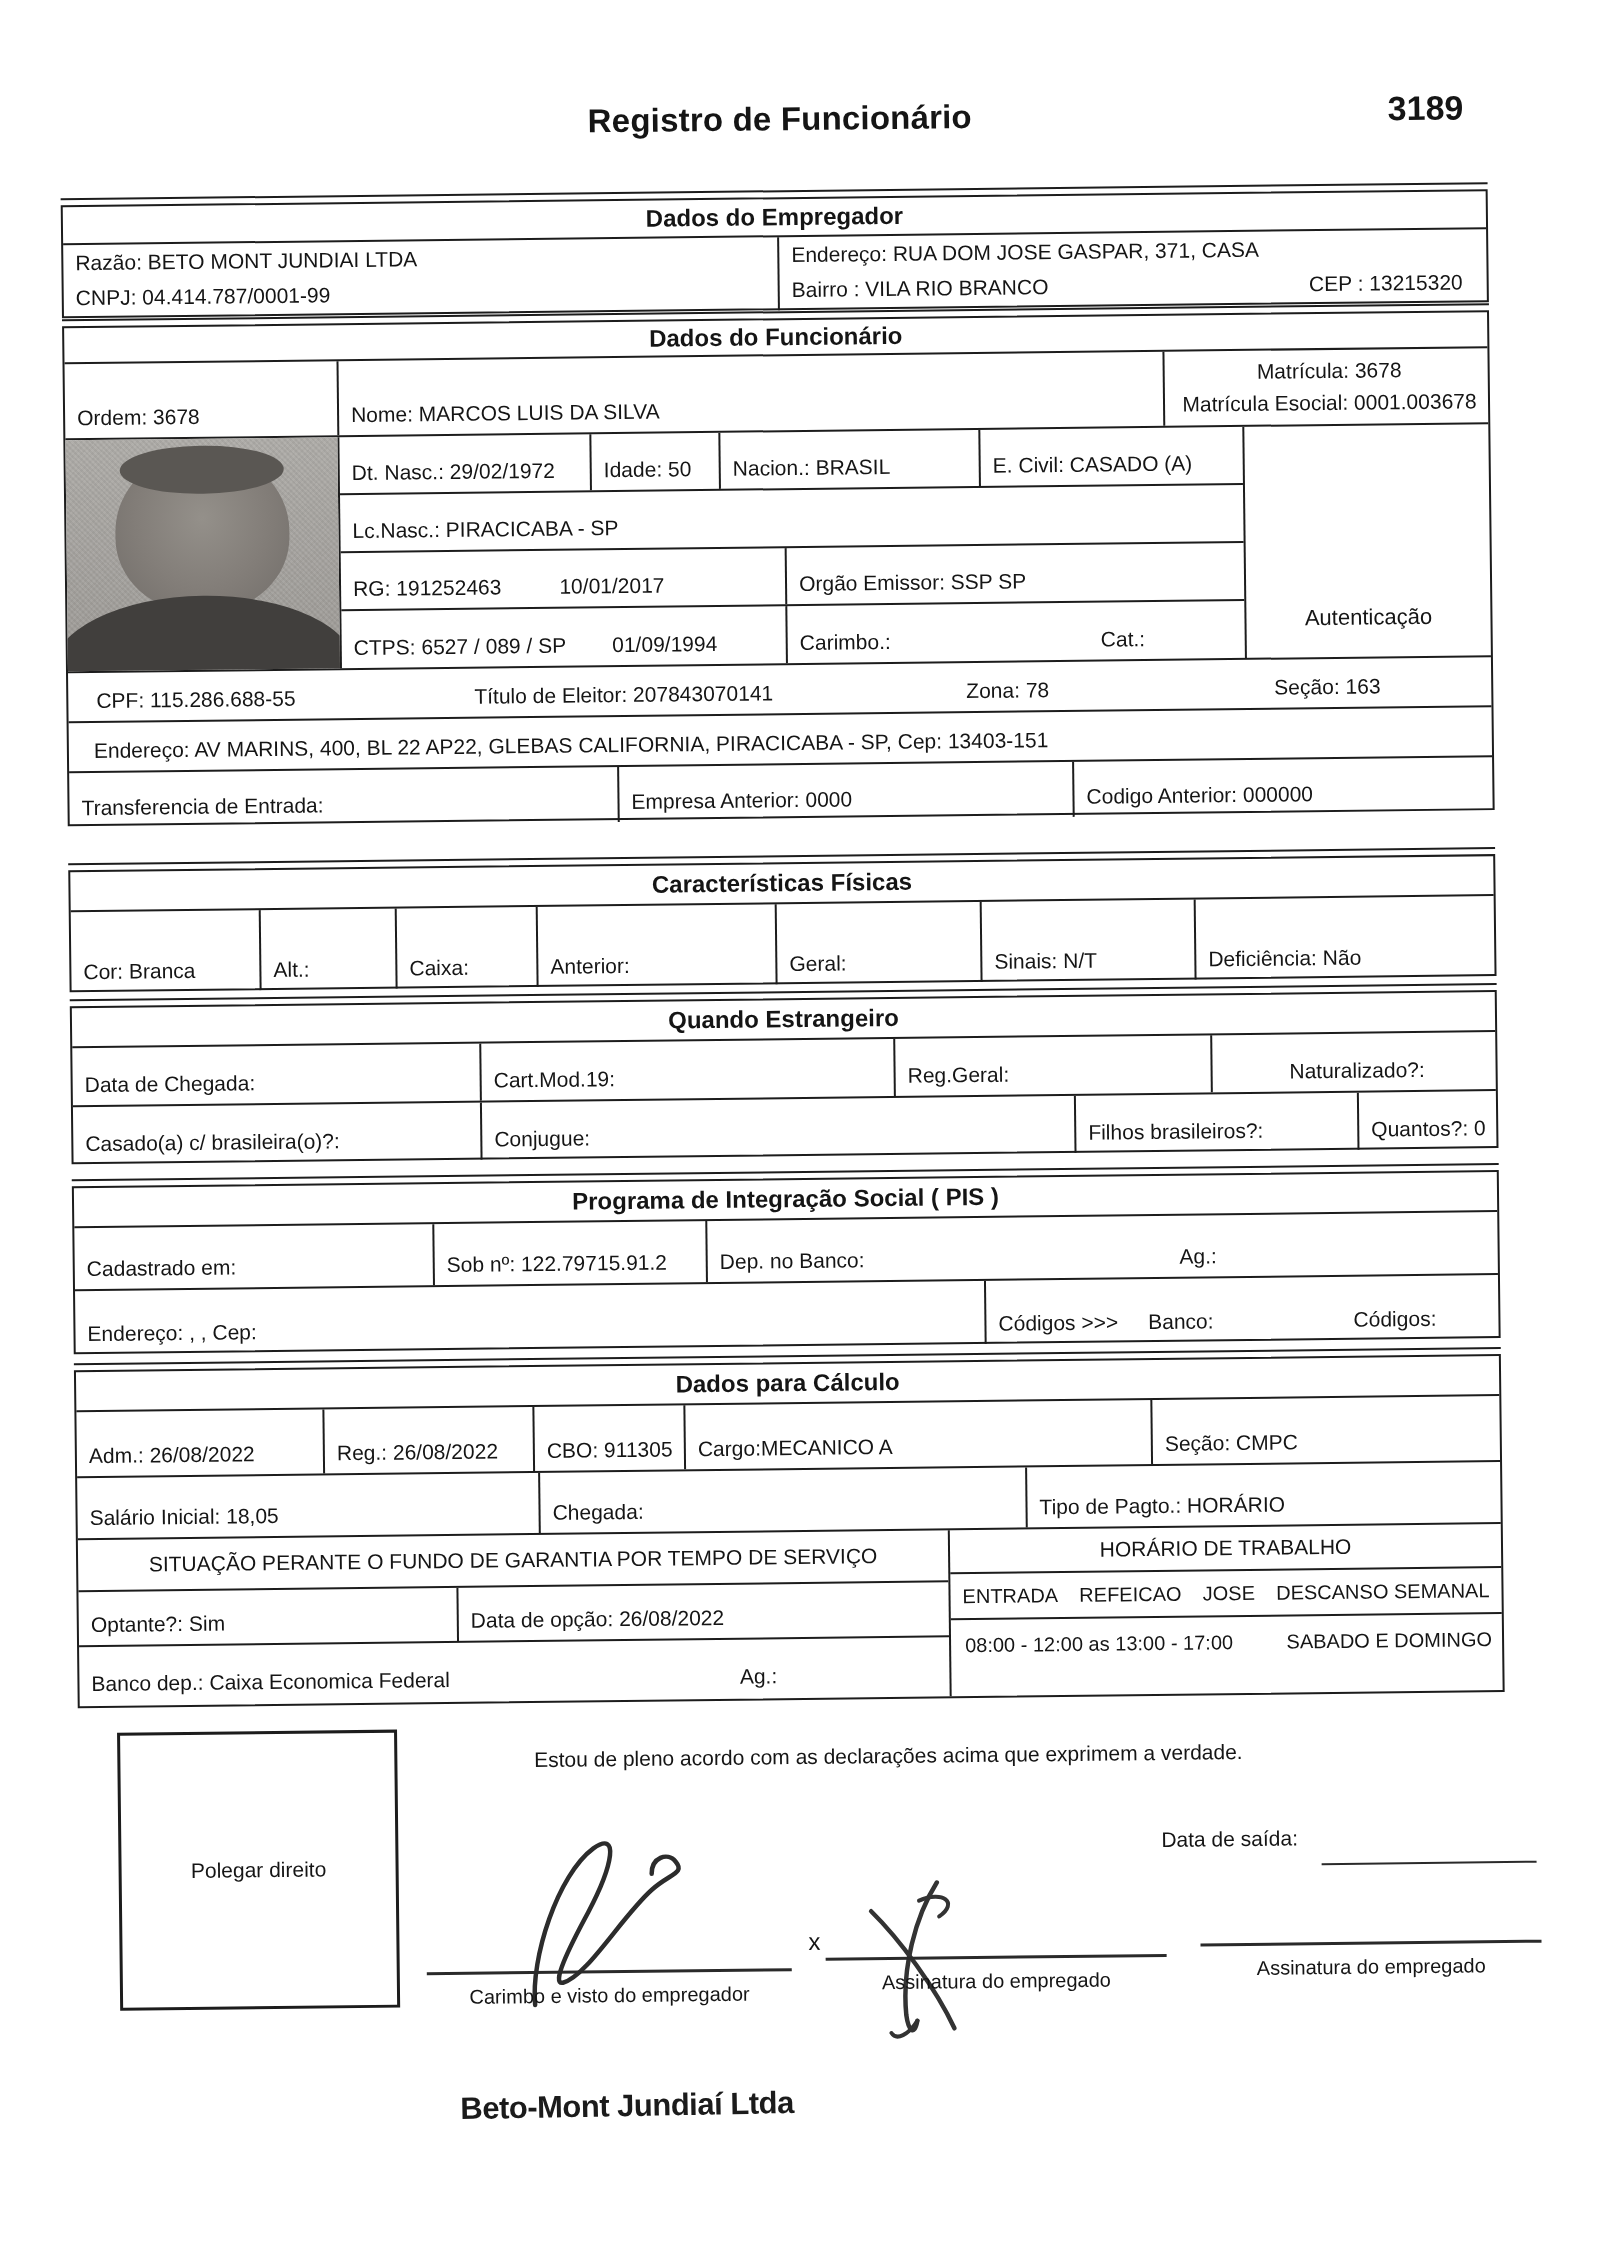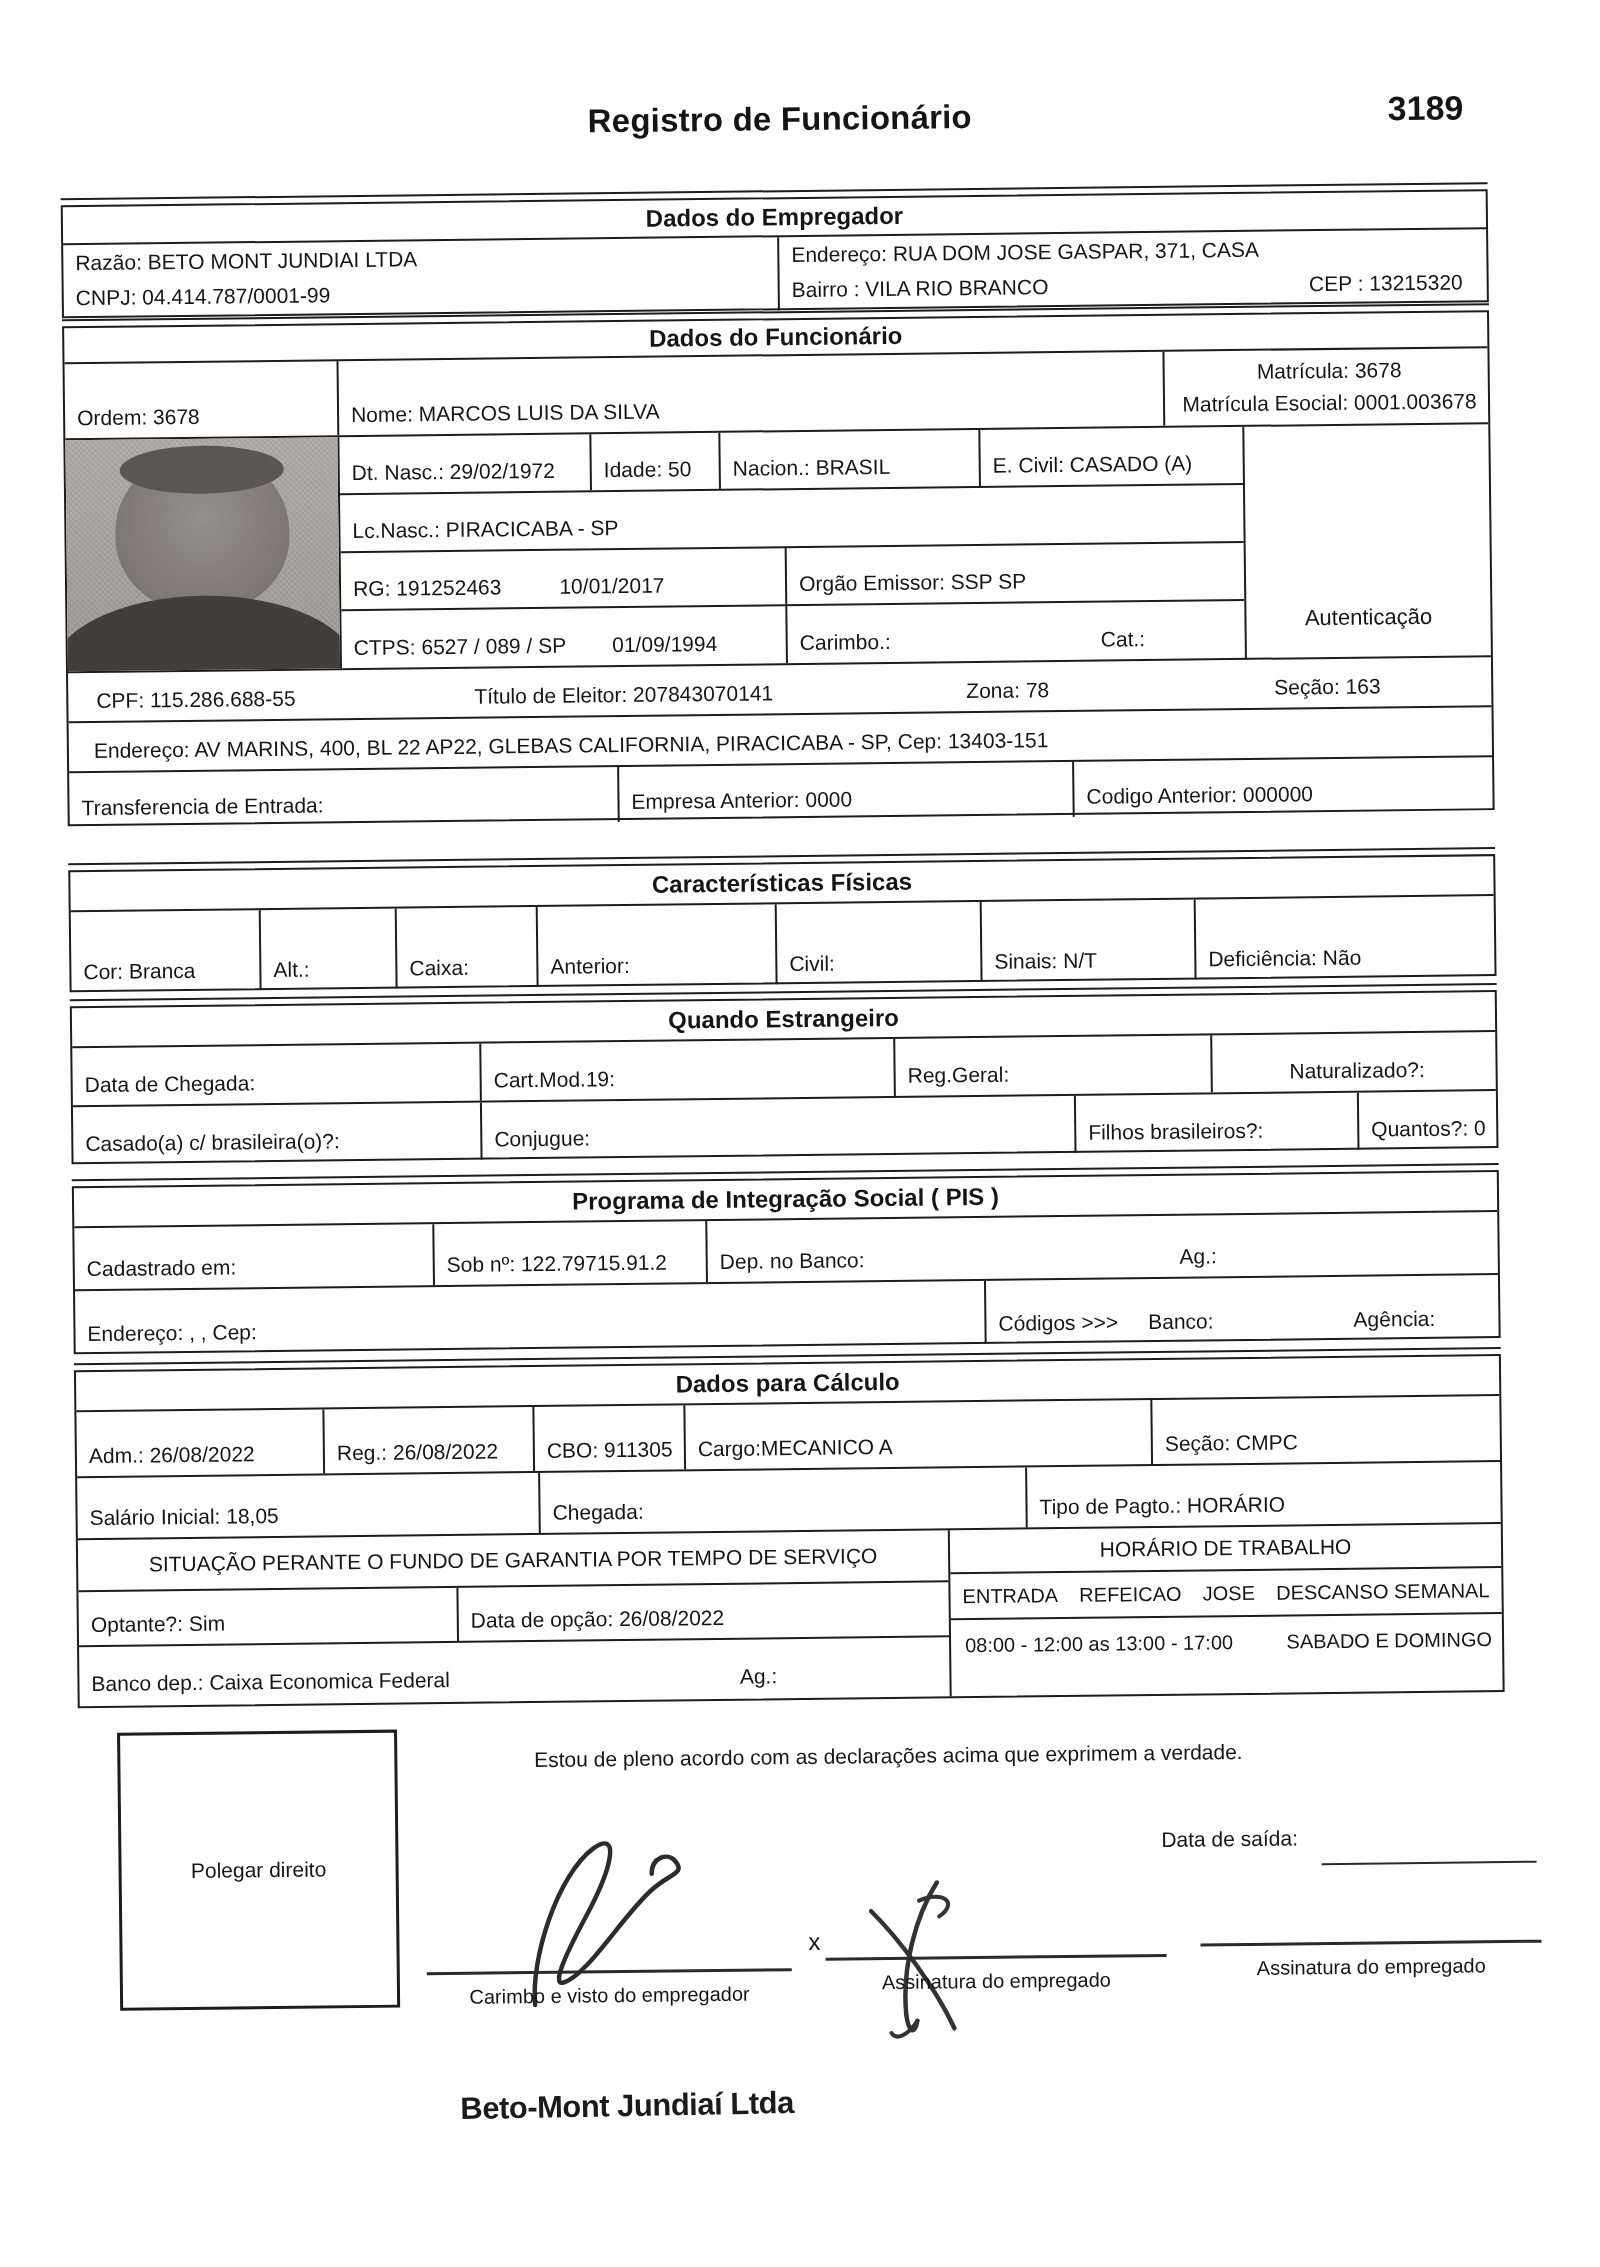--- a/index.html
+++ b/index.html
@@ -192,21 +192,21 @@
       <div class="c" style="width:136px;">
             <span>Alt.:</span>
           </div>
       <div class="c" style="width:141px;">
             <span>Caixa:</span>
           </div>
       <div class="c" style="width:239px;">
             <span>Anterior:</span>
           </div>
       <div class="c" style="width:205px;">
-            <span>Civil:</span>
+            <span>Geral:</span>
           </div>
       <div class="c" style="width:214px;">
             <span>Sinais: N/T</span>
           </div>
       <div class="c last">
             <span>Deficiência: Não</span>
           </div>
     </div>
   </div>
 
@@ -256,21 +256,21 @@
         <span class="sp" style="margin-left:315px;">Ag.:</span>
       </div>
     </div>
     <div class="row" style="height:63px;">
       <div class="c" style="width:911px;">
             <span>Endereço:  ,  , Cep:</span>
           </div>
       <div class="c last">
         <span>Códigos &gt;&gt;&gt;</span>
         <span class="sp" style="margin-left:30px;">Banco:</span>
-        <span class="sp" style="margin-left:140px;">Agência:</span>
+        <span class="sp" style="margin-left:140px;">Códigos:</span>
       </div>
     </div>
   </div>
 
   <div class="sec" style="top:1362px;height:338px;">
     <div class="st" style="height:40px;">Dados para Cálculo</div>
     <div class="row" style="height:66px;">
       <div class="c" style="width:248px;">
             <span>Adm.:  26/08/2022</span>
           </div>

